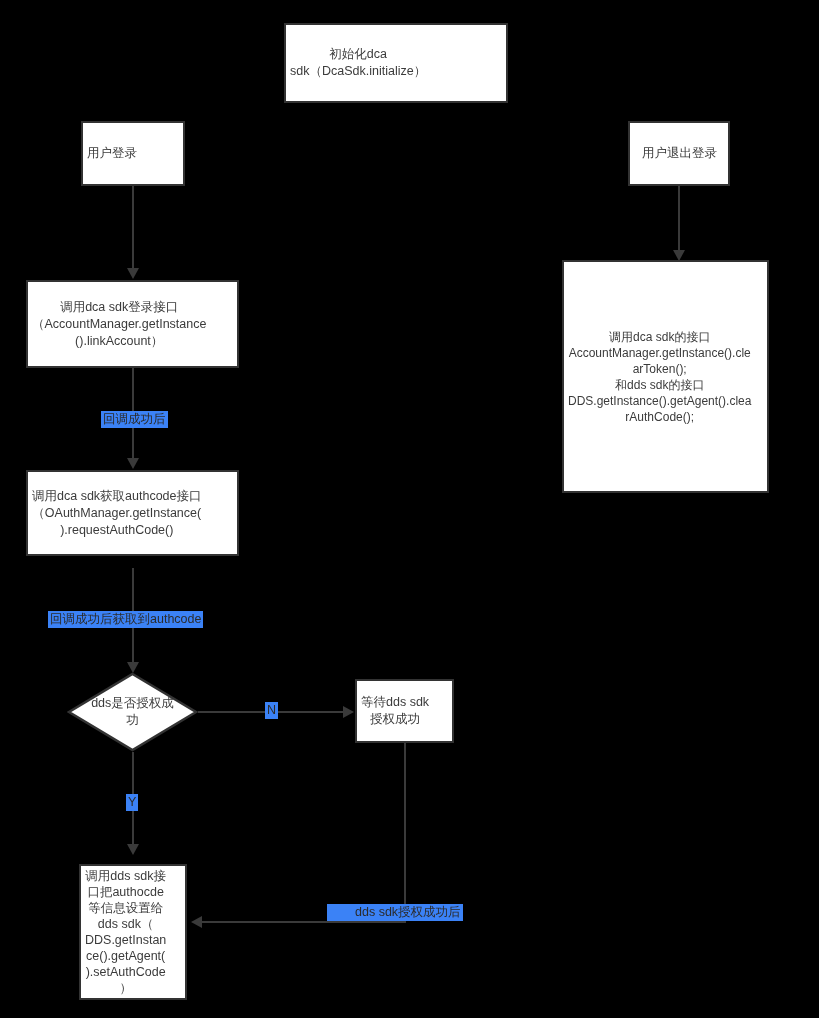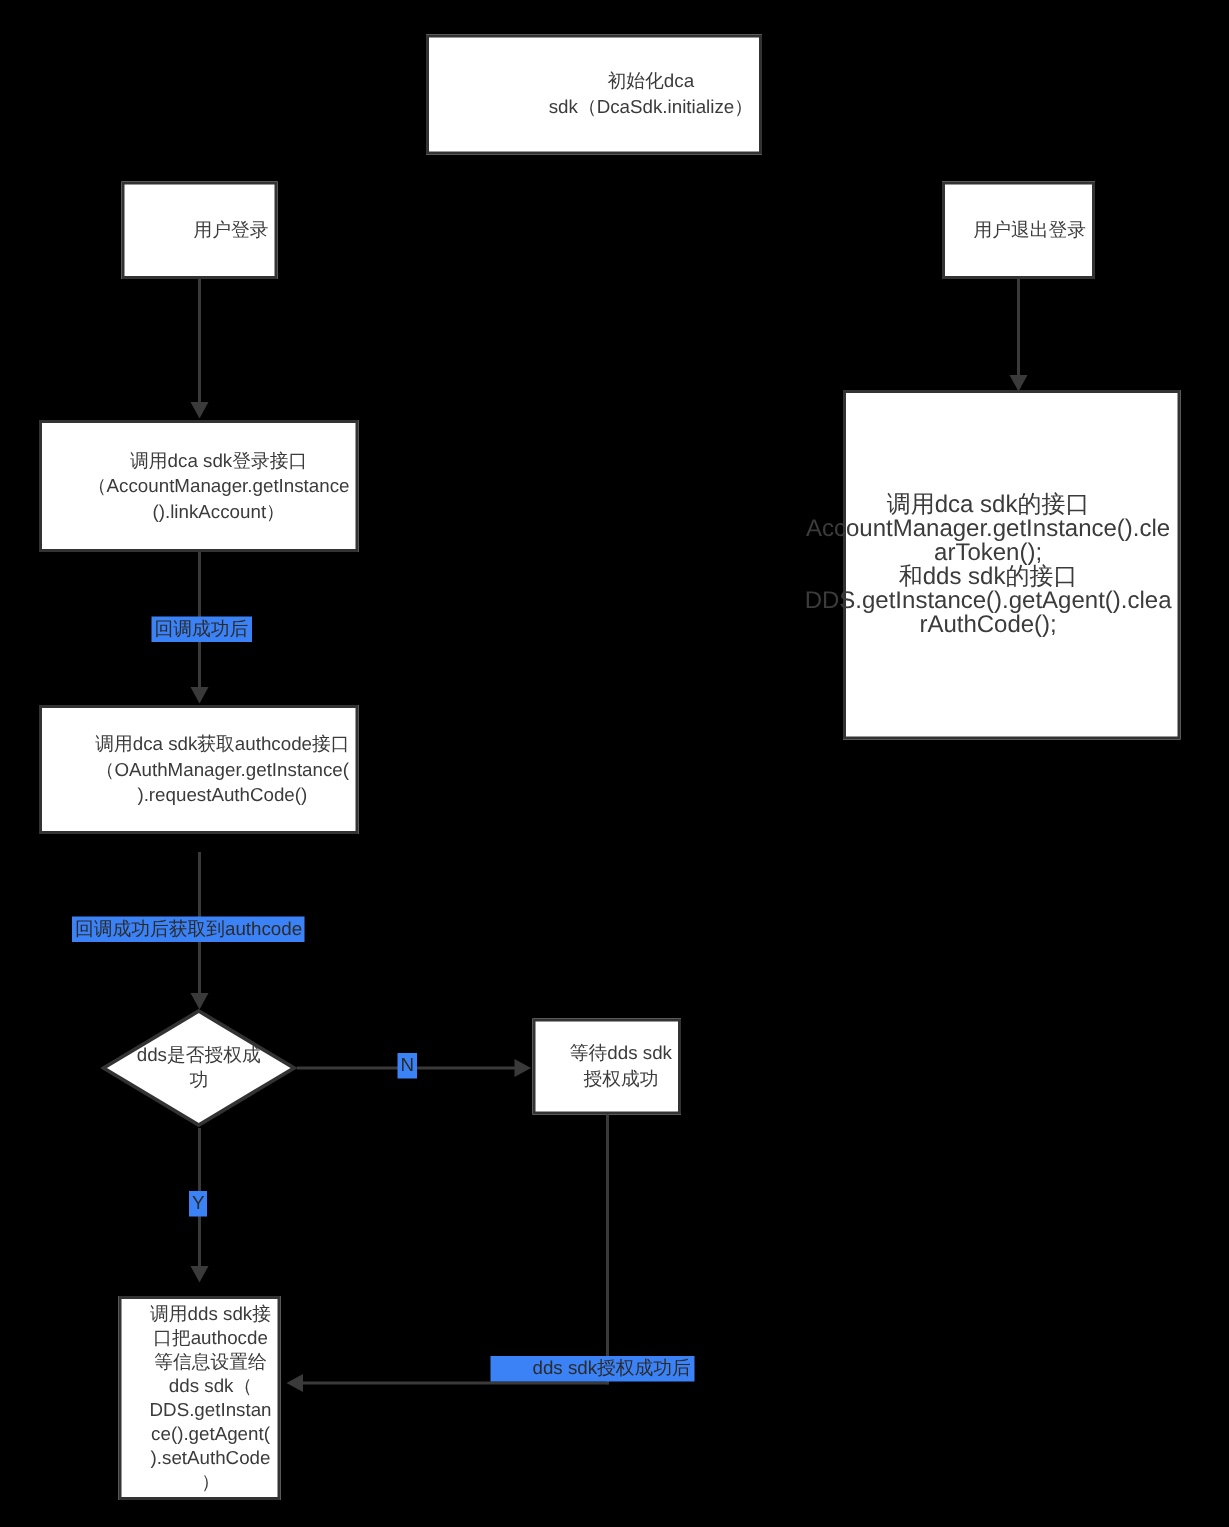--- a/index.html
+++ b/index.html
@@ -16,21 +16,21 @@
     font-family: "Liberation Sans", "DejaVu Sans", sans-serif;
   }
   .node {
     position: absolute;
     box-sizing: border-box;
     background: #ffffff;
     border: 2px solid #333333;
     color: #3b3b3b;
     display: flex;
     align-items: center;
-    justify-content: flex-end;
+    justify-content: flex-start;
     text-align: center;
     font-size: 12.5px;
     line-height: 17px;
     white-space: pre-line;
     padding: 2px 4px;
   }
   .node-text {
     display: block;
     white-space: pre-line;
   }
@@ -114,21 +114,21 @@
 
   <div class="edge edge-v" style="left:678px; top:186px; height:66px;"></div>
   <div class="arrow-down" style="left:673px; top:250px;"></div>
 
   <div class="node" style="left:26px; top:280px; width:213px; height:88px;">
     <span class="node-text">调用dca sdk登录接口
 （AccountManager.getInstance
 ().linkAccount）</span>
   </div>
 
-  <div class="node" style="left:562px; top:260px; width:225px; height:233px; font-size:16px; line-height:16px;">
+  <div class="node" style="left:562px; top:260px; width:207px; height:233px; font-size:12px; line-height:16px;">
     <span class="node-text">调用dca sdk的接口
 AccountManager.getInstance().cle
 arToken();
 和dds sdk的接口
 DDS.getInstance().getAgent().clea
 rAuthCode();</span>
   </div>
 
   <div class="edge edge-v" style="left:132px; top:368px; height:92px;"></div>
   <div class="arrow-down" style="left:127px; top:458px;"></div>

